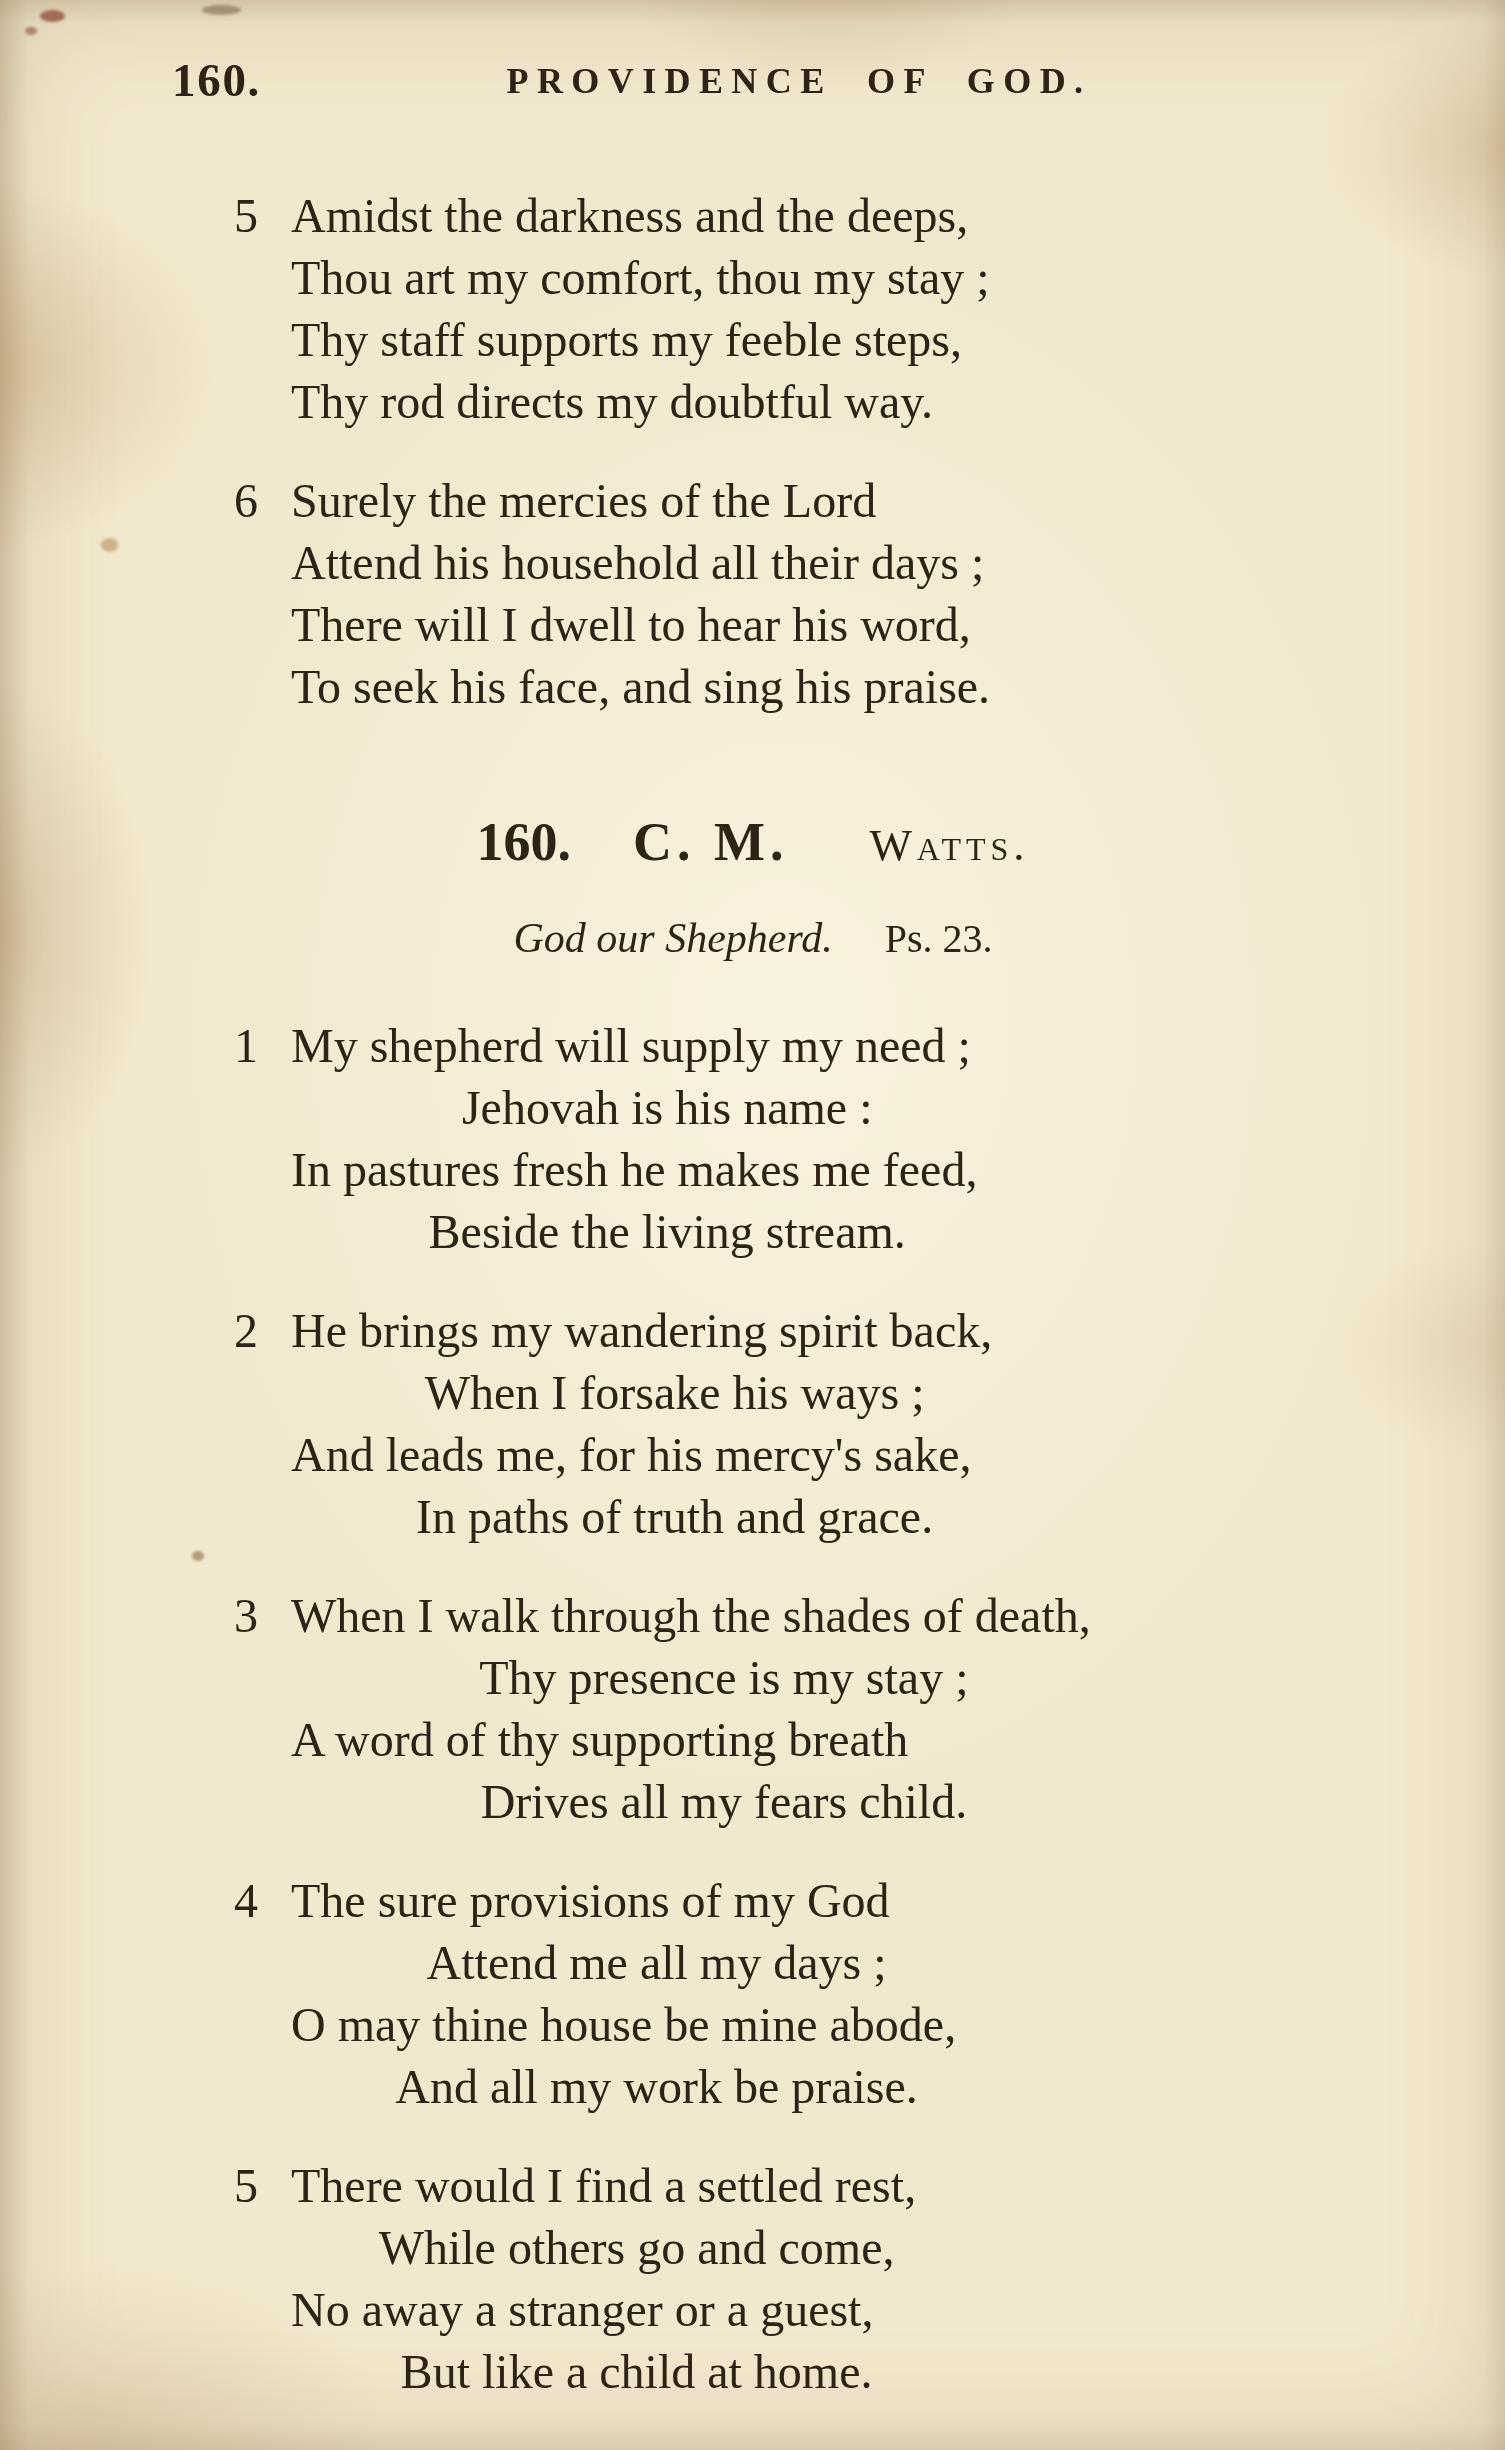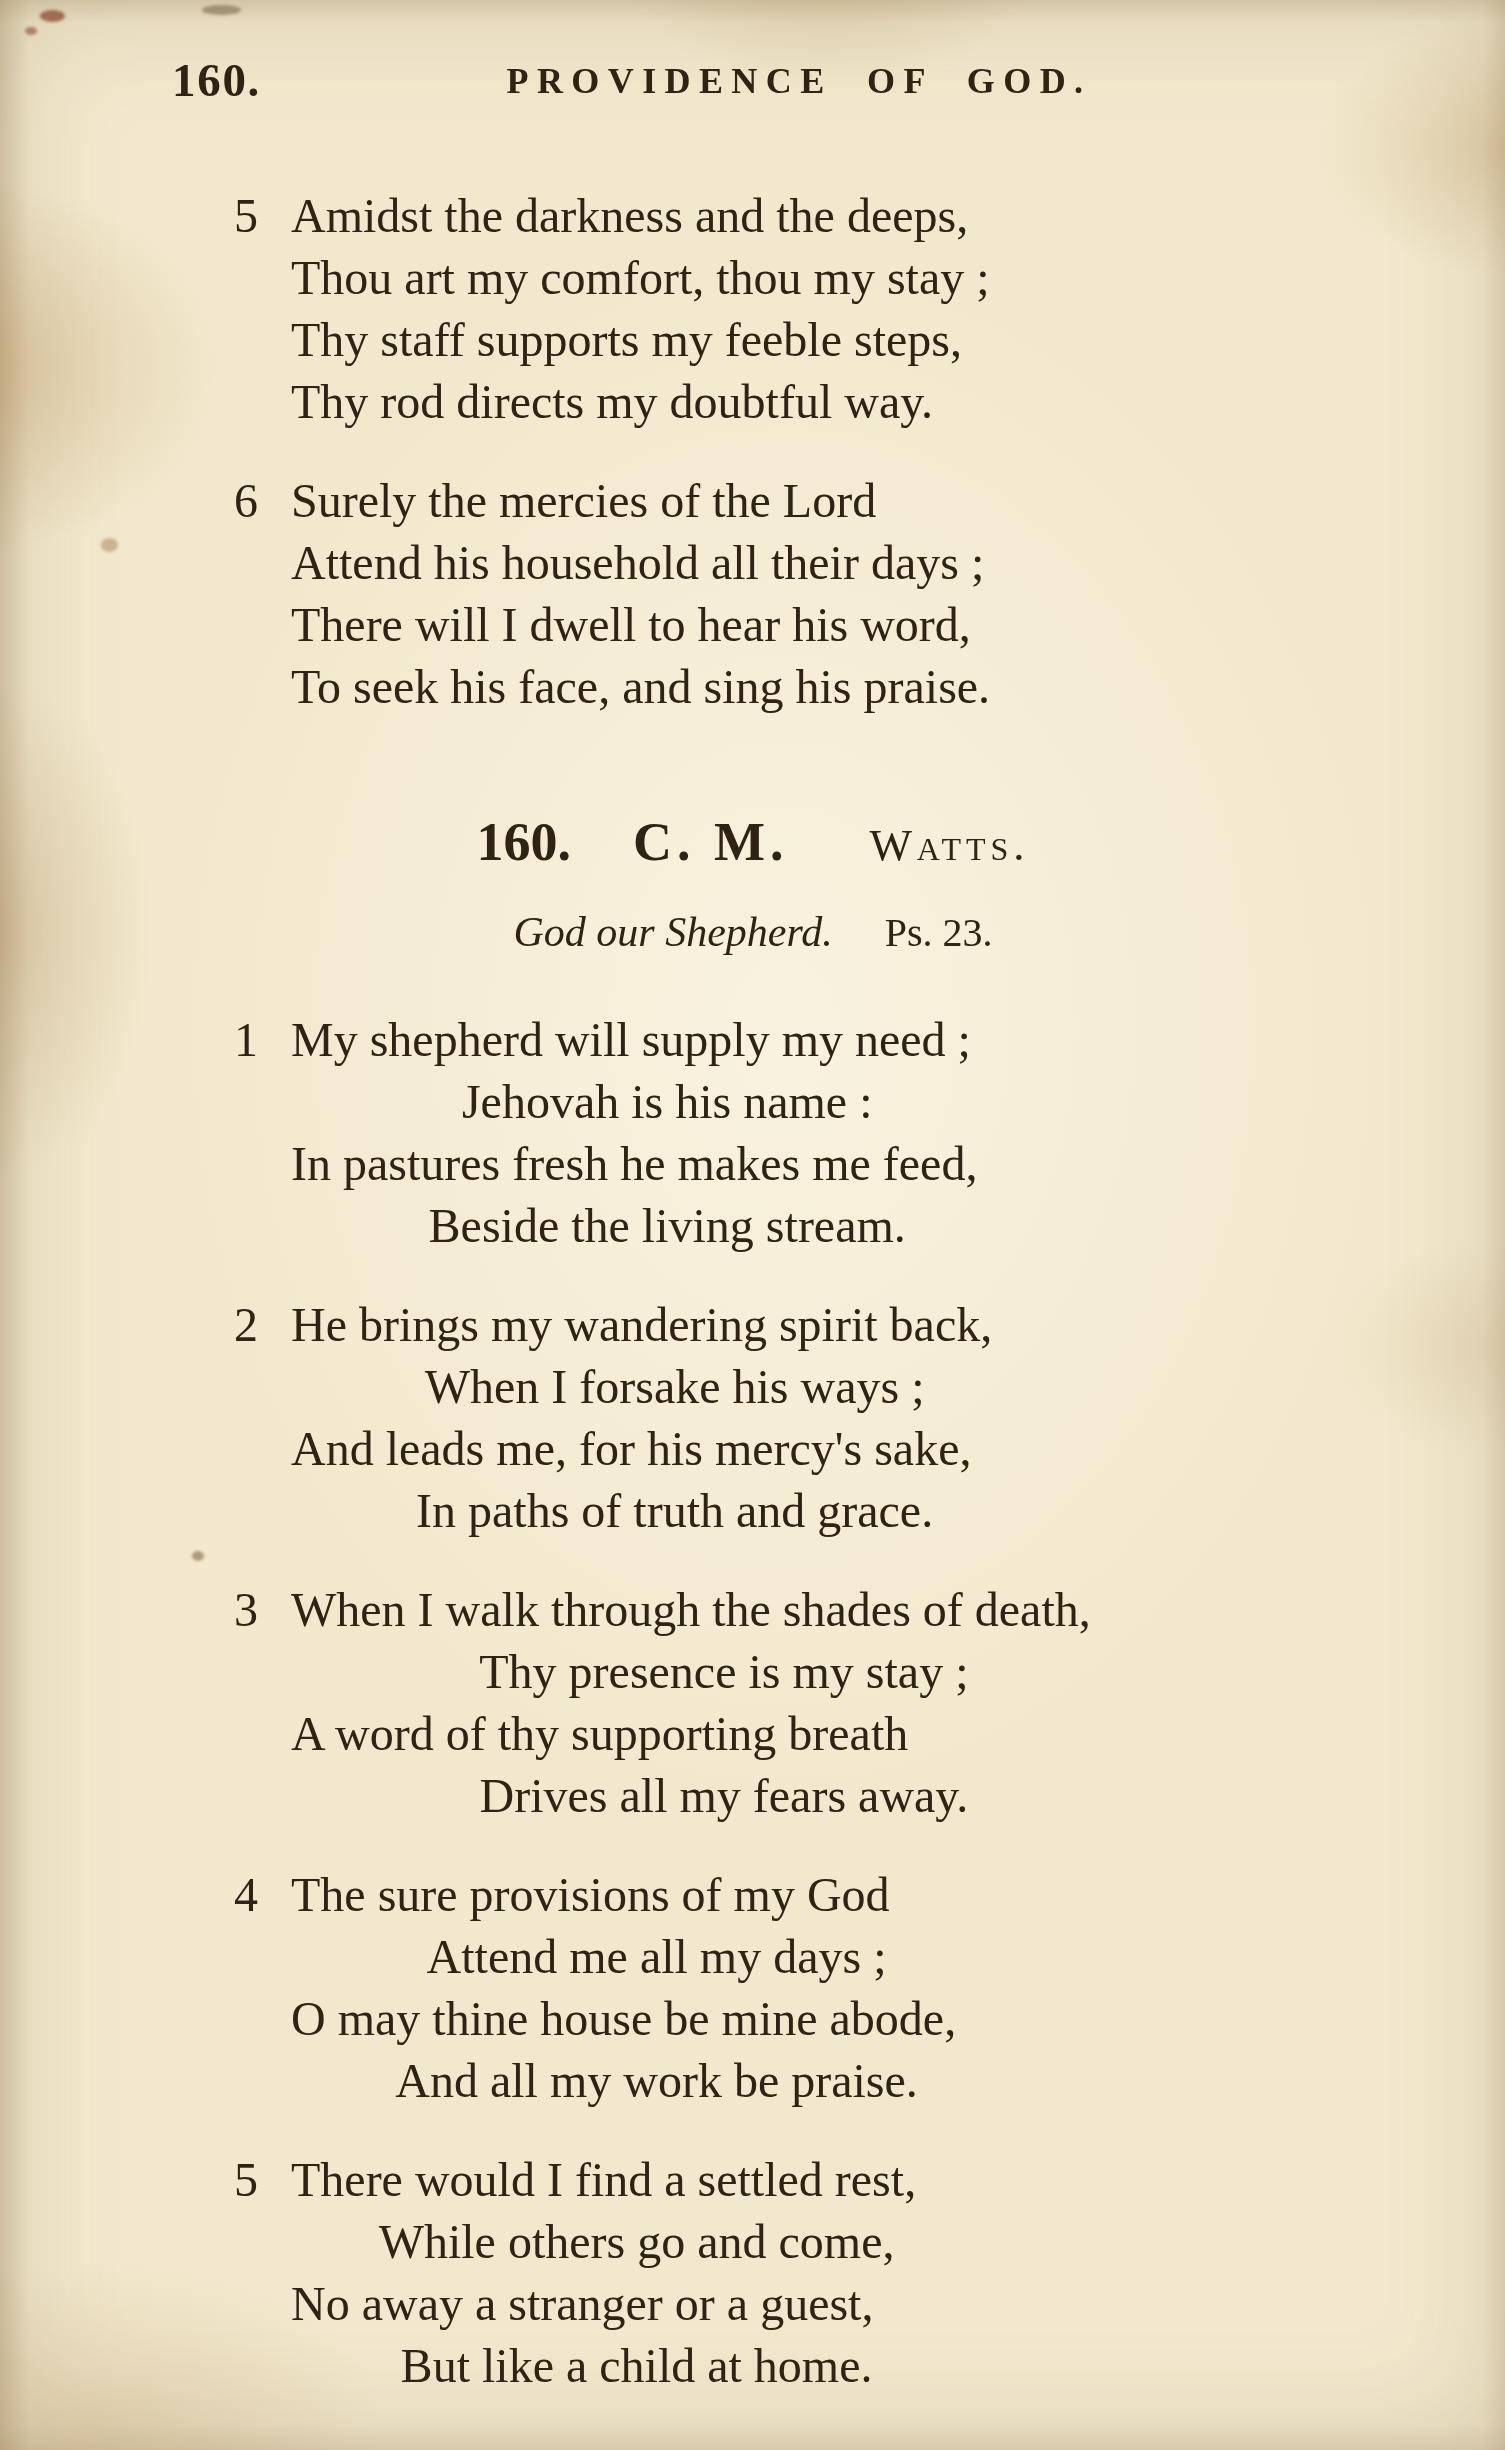--- a/index.html
+++ b/index.html
@@ -98,21 +98,21 @@
     margin-right: 81px;
   }
   .hymn-author {
     font-size: 45px;
     font-variant: small-caps;
     letter-spacing: 5px;
   }
 
   .hymn-subtitle {
     text-align: center;
-    margin-top: 6px;
+    margin-top: 12px;
     margin-bottom: 40px;
     line-height: 54px;
   }
   .hymn-title {
     font-style: italic;
     font-size: 42px;
     margin-right: 52px;
   }
   .hymn-ref {
     font-size: 40px;
@@ -181,21 +181,21 @@
           <div class="verse-line">And leads me, for his mercy's sake,</div>
           <div class="verse-line indented">In paths of truth and grace.</div>
         </div>
       </div>
       <div class="verse">
         <div class="verse-number">3</div>
         <div class="verse-lines">
           <div class="verse-line">When I walk through the shades of death,</div>
           <div class="verse-line indented">Thy presence is my stay ;</div>
           <div class="verse-line">A word of thy supporting breath</div>
-          <div class="verse-line indented">Drives all my fears away.</div>
+          <div class="verse-line indented">Drives all my fears child.</div>
         </div>
       </div>
       <div class="verse">
         <div class="verse-number">4</div>
         <div class="verse-lines">
           <div class="verse-line">The sure provisions of my God</div>
           <div class="verse-line indented">Attend me all my days ;</div>
           <div class="verse-line">O may thine house be mine abode,</div>
           <div class="verse-line indented">And all my work be praise.</div>
         </div>

